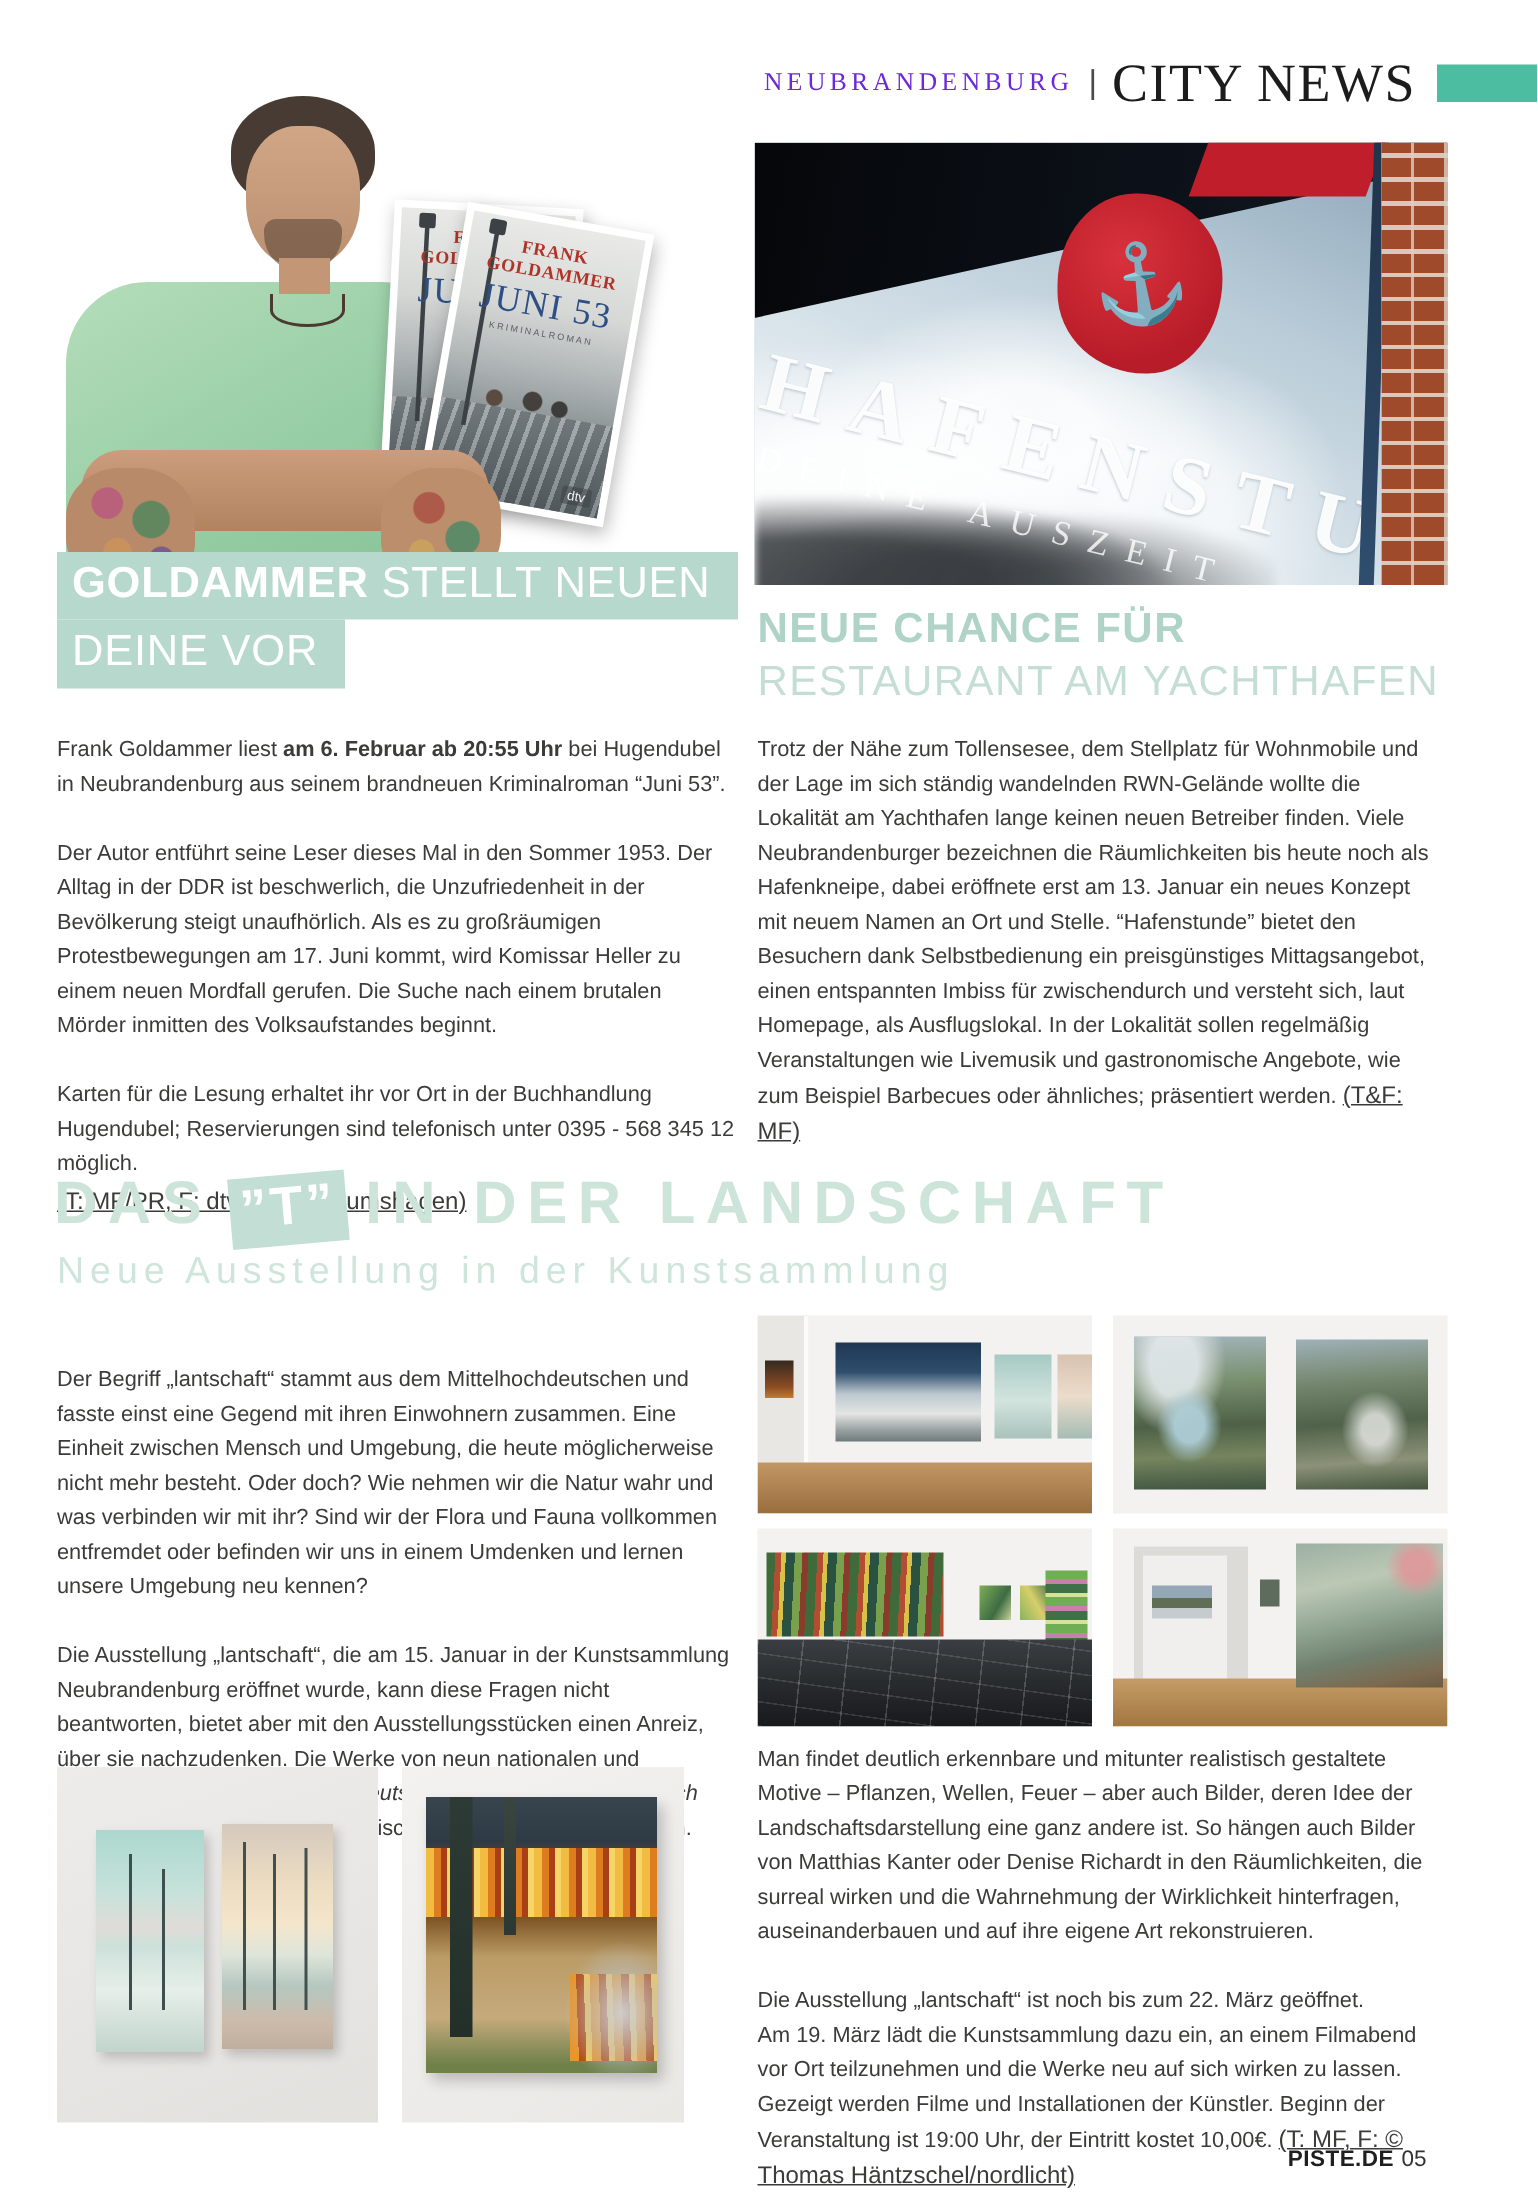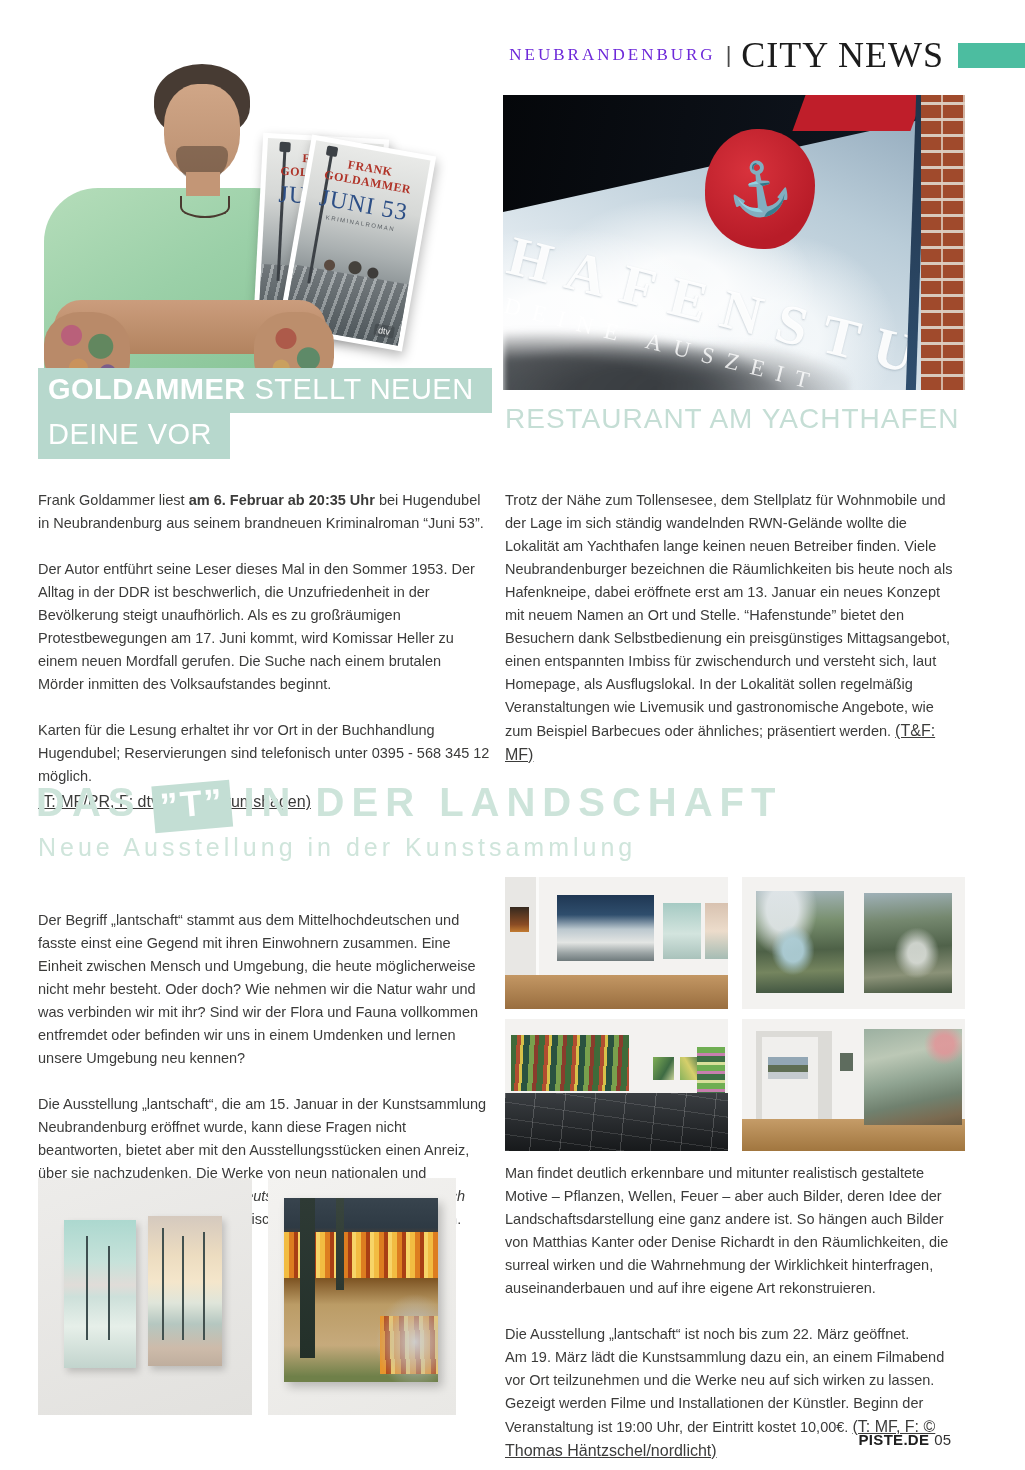--- a/index.html
+++ b/index.html
@@ -208,21 +208,21 @@
 
   <div class="title-goldammer">
     <div class="line">
         <span class="b">GOLDAMMER</span>
         <span> STELLT NEUEN</span>
       </div>
     <div class="line">DEINE VOR</div>
   </div>
 
   <div class="bodytext c1">
-    <p><span>Frank Goldammer liest </span><span class="bold">am 6. Februar ab 20:35 Uhr</span><span> bei Hugendubel in Neubrandenburg aus seinem brandneuen Kriminalroman “Juni 53”.</span></p>
+    <p><span>Frank Goldammer liest </span><span class="bold">am 6. Februar ab 20:55 Uhr</span><span> bei Hugendubel in Neubrandenburg aus seinem brandneuen Kriminalroman “Juni 53”.</span></p>
     <p>Der Autor entführt seine Leser dieses Mal in den Sommer 1953. Der Alltag in der DDR ist beschwerlich, die Unzufriedenheit in der Bevölkerung steigt unaufhörlich. Als es zu großräumigen Protestbewegungen am 17. Juni kommt, wird Komissar Heller zu einem neuen Mordfall gerufen. Die Suche nach einem brutalen Mörder inmitten des Volksaufstandes beginnt.</p>
     <p class="tight">Karten für die Lesung erhaltet ihr vor Ort in der Buchhandlung Hugendubel; Reservierungen sind telefonisch unter 0395 - 568 345 12 möglich.</p>
     <p class="credit">(T: MF/PR; F: dtv/ Dieter Brumshagen)</p>
   </div>
 
   <div class="ph">
     <div class="glass"></div>
     <div class="trees"></div>
     <div class="darktop"></div>
     <div class="sign">
@@ -231,20 +231,21 @@
     </div>
     <div class="rosette">
       <span class="anchor">⚓</span>
     </div>
     <div class="redpatch"></div>
     <div class="bframe"></div>
     <div class="brick"></div>
   </div>
 
   <div class="title-hafen">
+    <div class="l1">NEUE CHANCE FÜR</div>
     <div class="l2">RESTAURANT AM YACHTHAFEN</div>
   </div>
 
   <div class="bodytext c2">
     <p><span>Trotz der Nähe zum Tollensesee, dem Stellplatz für Wohnmobile und der Lage im sich ständig wandelnden RWN-Gelände wollte die Lokalität am Yachthafen lange keinen neuen Betreiber finden. Viele Neubrandenburger bezeichnen die Räumlichkeiten bis heute noch als Hafenkneipe, dabei eröffnete erst am 13. Januar ein neues Konzept mit neuem Namen an Ort und Stelle. “Hafenstunde” bietet den Besuchern dank Selbstbedienung ein preisgünstiges Mittagsangebot, einen entspannten Imbiss für zwischendurch und versteht sich, laut Homepage, als Ausflugslokal. In der Lokalität sollen regelmäßig Veranstaltungen wie Livemusik und gastronomische Angebote, wie zum Beispiel Barbecues oder ähnliches; präsentiert werden. </span><span class="credit">(T&amp;F: MF)</span></p>
   </div>
 
   <div class="headline">
     <span>DAS</span>
     <span class="tblock">”T”</span>

